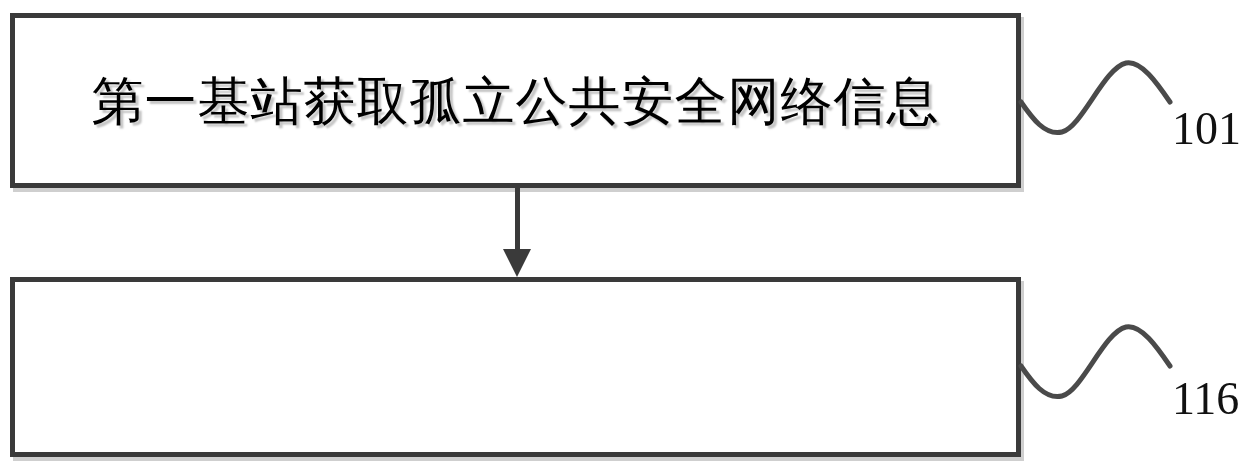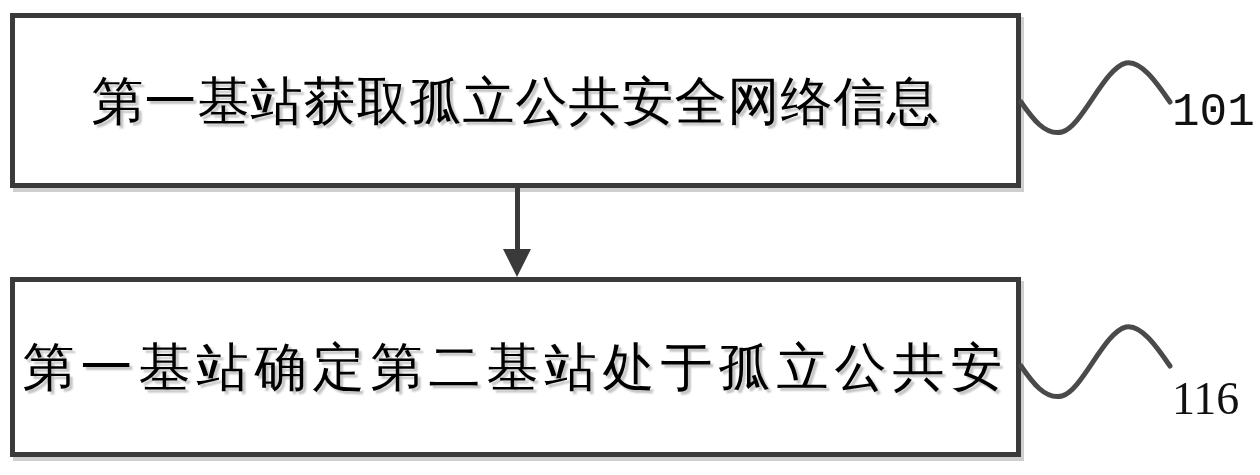--- a/index.html
+++ b/index.html
@@ -69,37 +69,36 @@
   .ref-label {
     position: absolute;
     left: 1172px;
     width: 84px;
     font-family: "Liberation Serif", "DejaVu Serif", serif;
     font-size: 46px;
     line-height: 1.1;
     color: #111111;
     text-align: left;
   }
-  .ref-label.ref-1 { top: 88px; font-family: Liberation Mono, monospace; }
+  .ref-label.ref-1 { top: 104px; }
   .ref-label.ref-2 { top: 374px; }
 </style>
 </head>
 <body>
 
 <div class="stage">
 
   <div class="step-box box-1">
     <div class="box-line">第一基站获取孤立公共安全网络信息</div>
   </div>
 
   <div class="arrow-stem"></div>
   <div class="arrow-head"></div>
 
   <div class="step-box box-2">
-    <div class="box-line stretched">第一基站确定第二基站处于孤立公共安</div>
   </div>
 
   <svg class="squiggle sq-1" viewBox="0 0 158 86">
     <path d="M3,44 C14,60 27,78 44,74 C64,69 86,10 108,5 C123,2 139,25 152,44" fill="none" stroke="#4a4a4a" stroke-width="5" stroke-linecap="round"></path>
   </svg>
   <div class="ref-label ref-1">101</div>
 
   <svg class="squiggle sq-2" viewBox="0 0 158 86">
     <path d="M3,44 C14,60 27,78 44,74 C64,69 86,10 108,5 C123,2 139,25 152,44" fill="none" stroke="#4a4a4a" stroke-width="5" stroke-linecap="round"></path>
   </svg>

